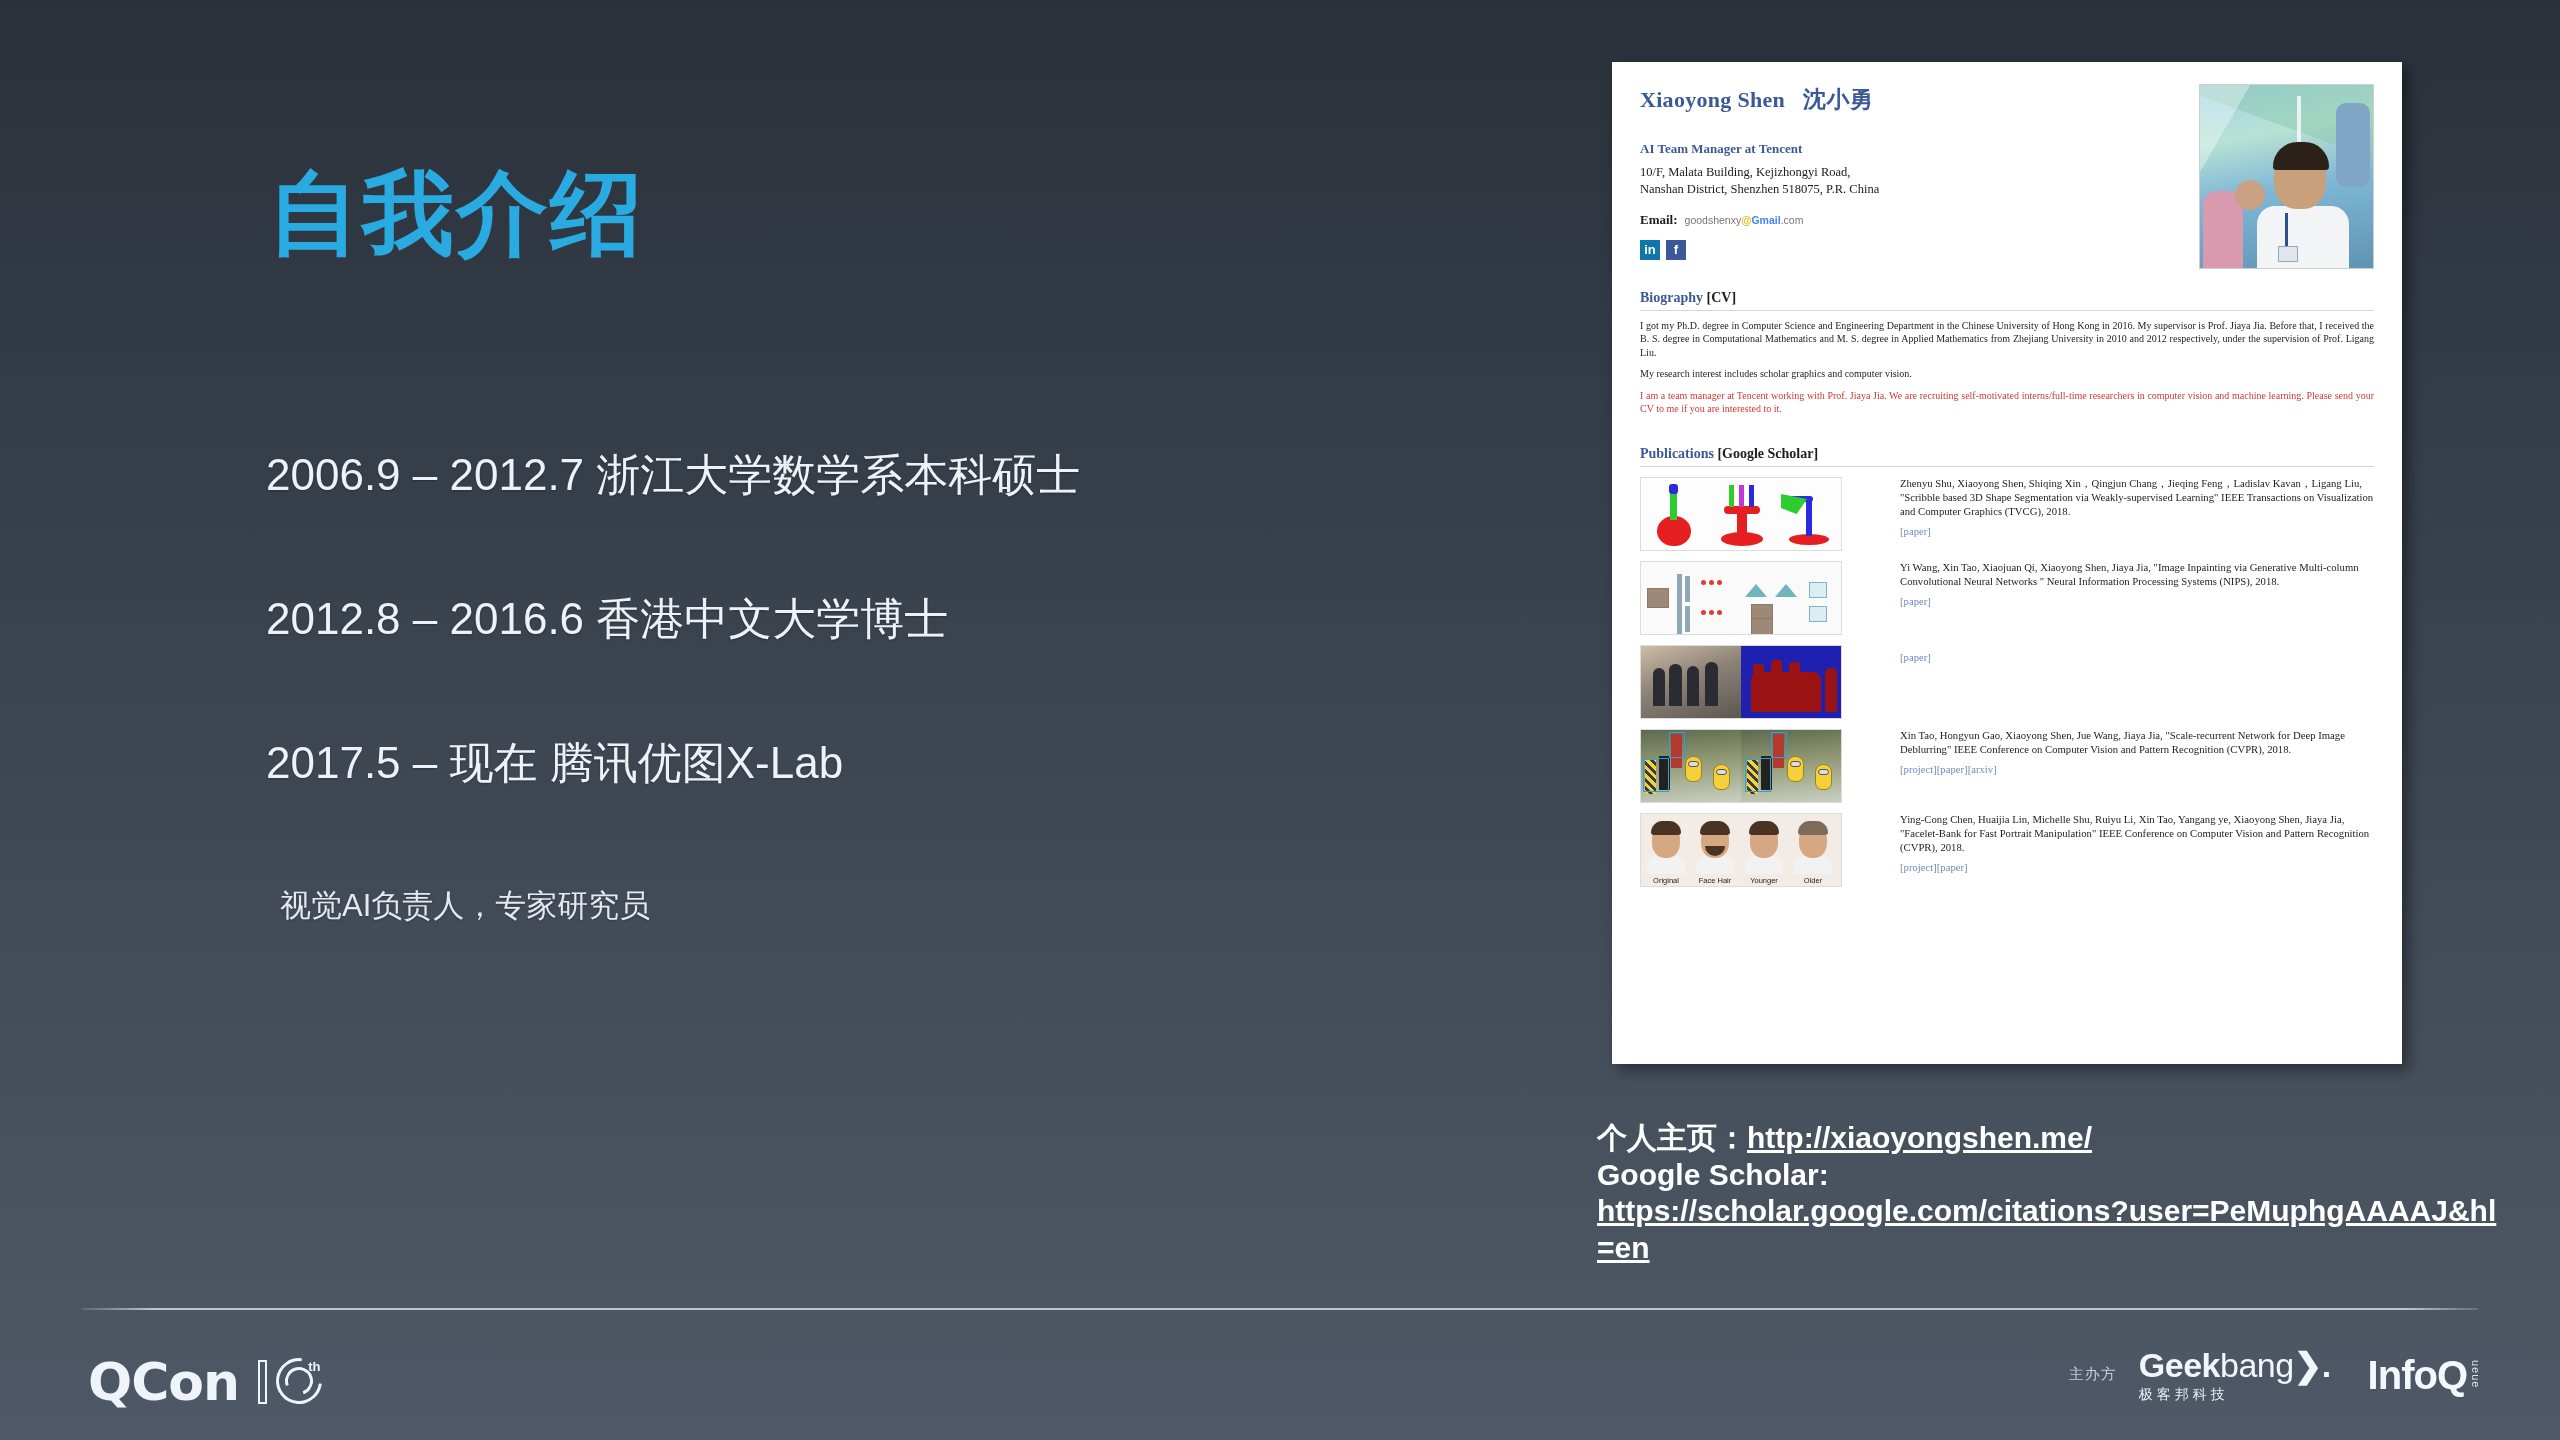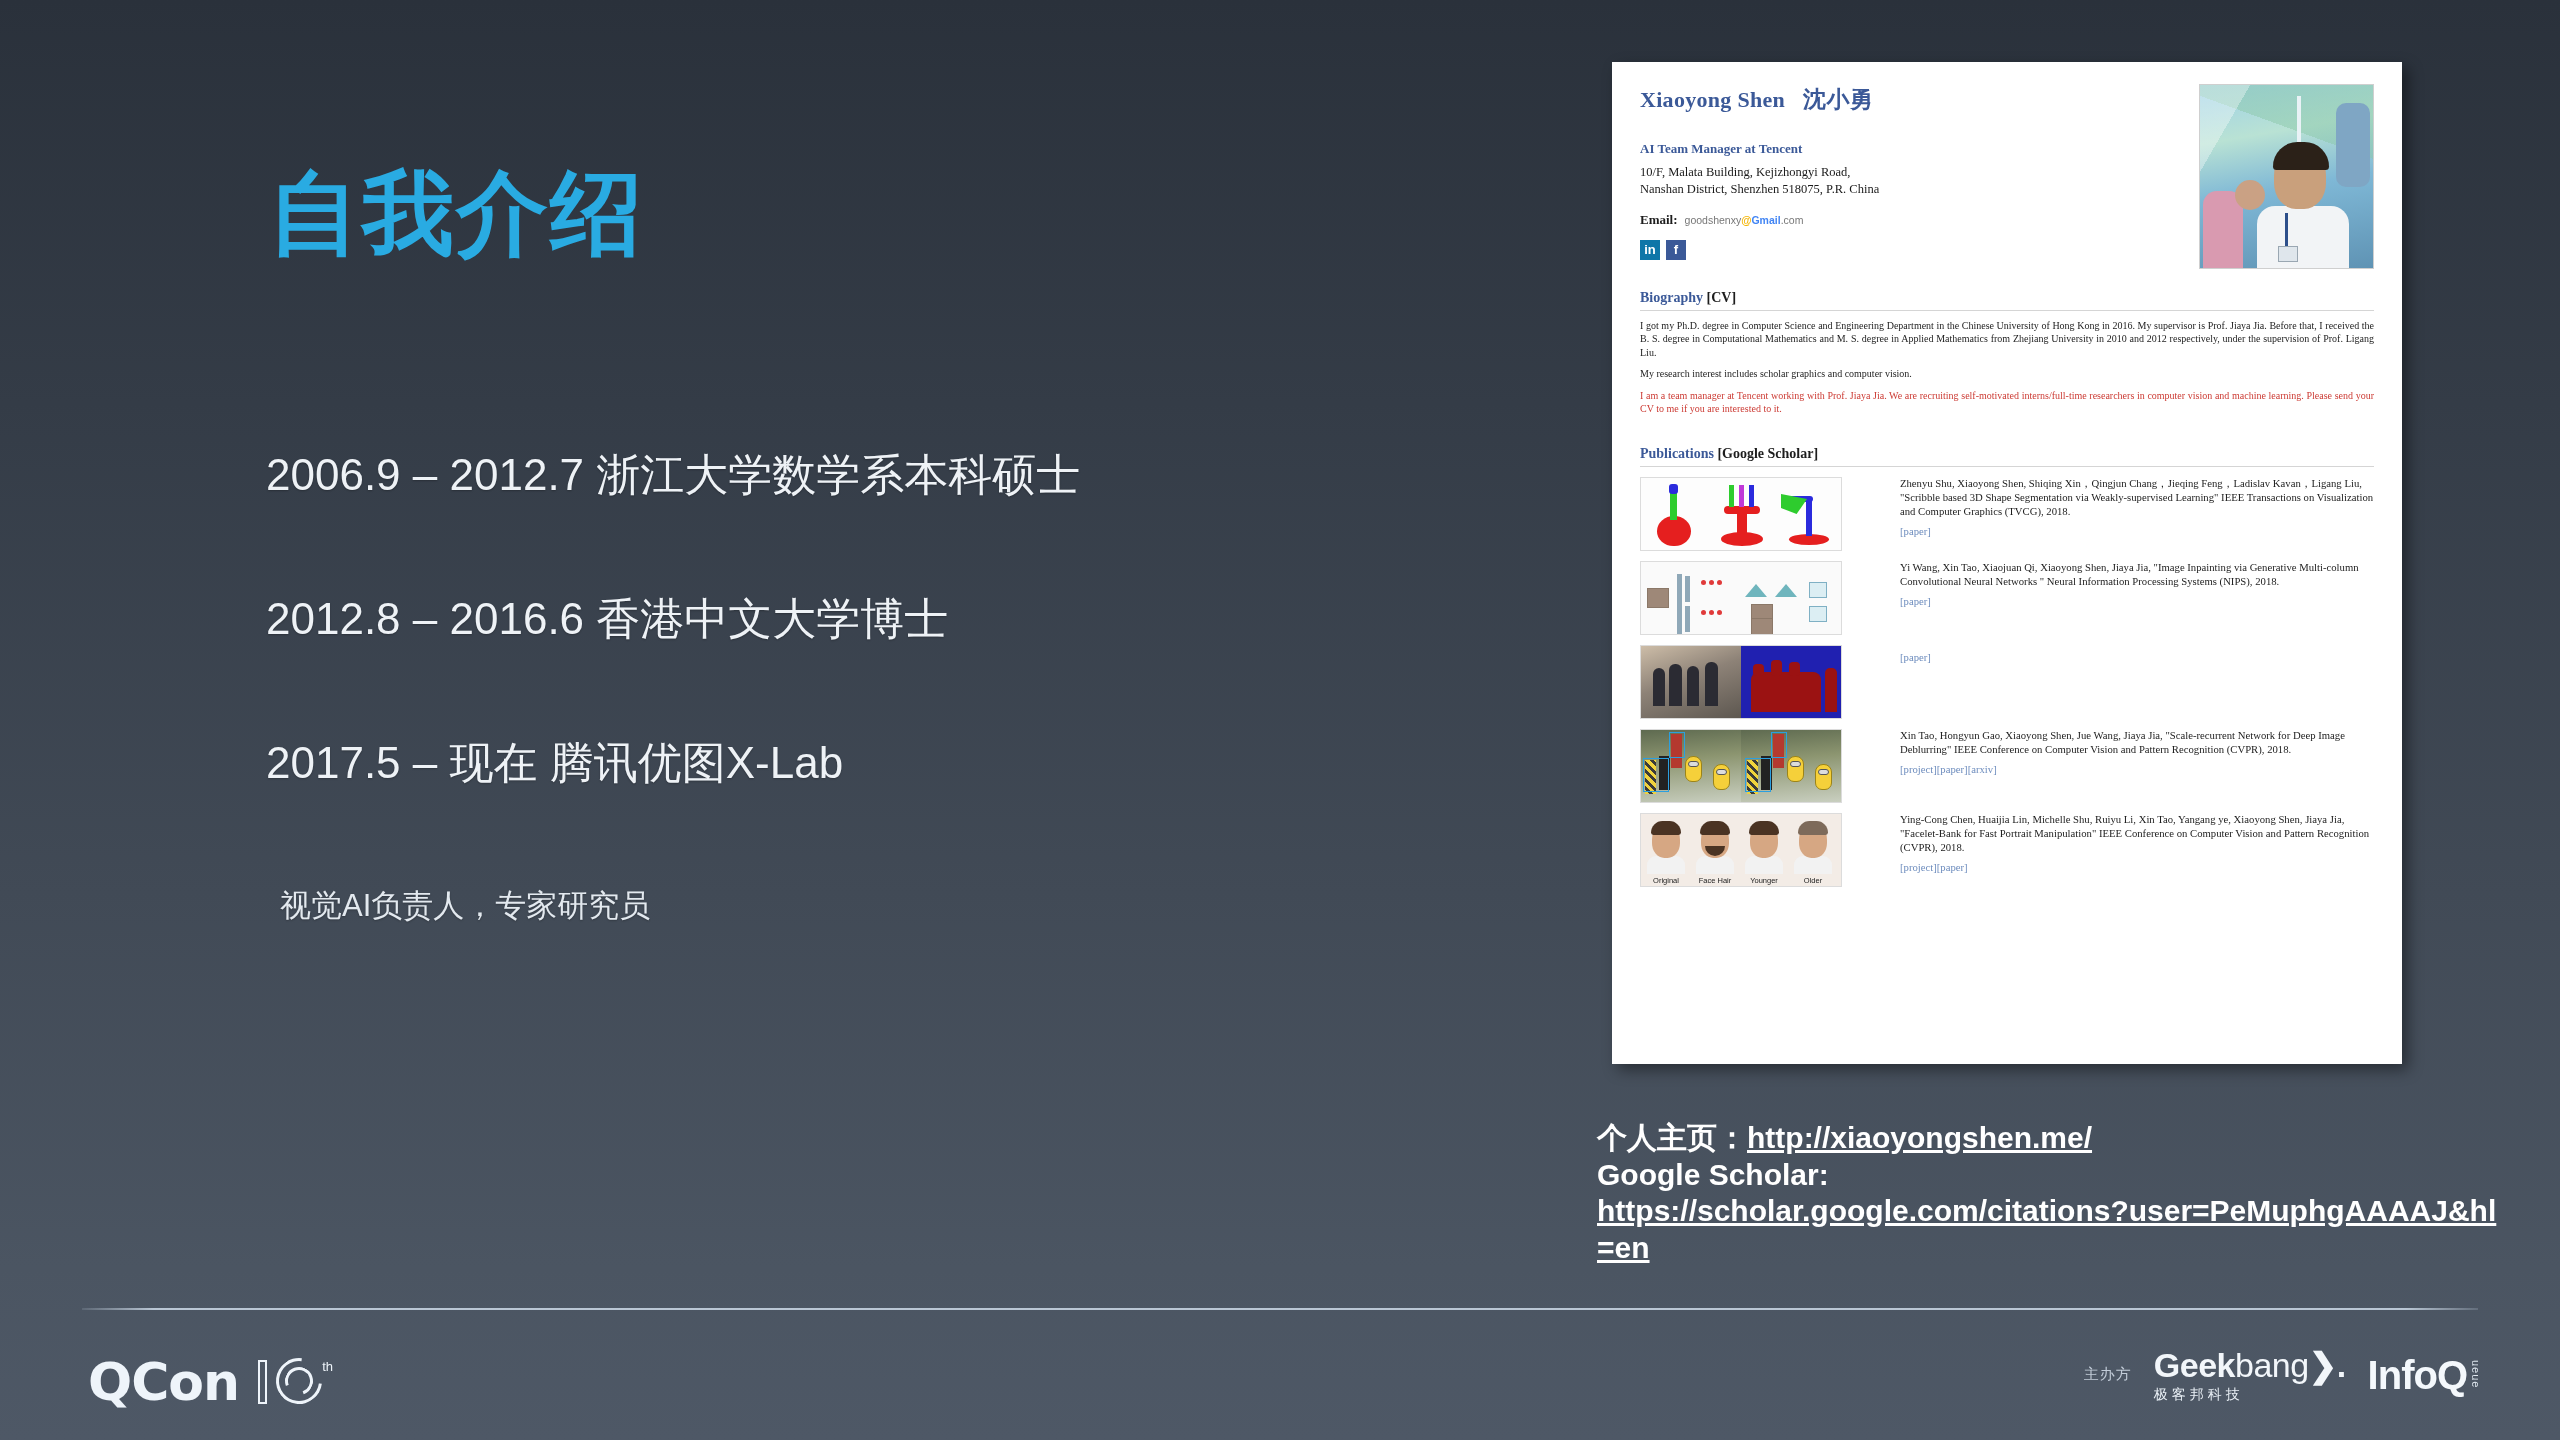--- a/index.html
+++ b/index.html
@@ -54,29 +54,29 @@
   .qcon-o{
     position:absolute; left:20px; top:1px; width:46px; height:46px; border-radius:50%;
     border:3px solid #eef4fa; border-right-color:transparent;
     transform:rotate(-38deg);
   }
   .qcon-o2{
     position:absolute; left:29px; top:10px; width:28px; height:28px; border-radius:50%;
     border:3px solid #eef4fa; border-bottom-color:transparent;
     transform:rotate(25deg);
   }
-  .qcon-th{ position:absolute; left:66px; top:2px; color:#eef4fa; font-size:13px; font-weight:normal; }
+  .qcon-th{ position:absolute; left:52px; top:2px; color:#eef4fa; font-size:13px; font-weight:bold; }
 
   .sponsor{ position:absolute; right:78px; top:1348px; display:flex; align-items:center; gap:22px; }
   .sponsor-label{ color:#c3cdd9; font-size:15px; letter-spacing:1px; }
   .geekbang{ display:flex; flex-direction:column; align-items:flex-start; line-height:1; }
   .geek-main{ color:#f2f6fa; font-size:34px; font-weight:bold; letter-spacing:-.5px; }
   .geek-main .thin{ font-weight:400; }
   .geek-sub{ color:#eaf0f6; font-size:14px; letter-spacing:4px; margin-top:5px; }
-  .infoq{ display:flex; align-items:flex-start; gap:3px; }
+  .infoq{ display:flex; align-items:flex-start; gap:3px;margin-left:15px; }
   .infoq-main{ color:#f4f8fc; font-size:40px; font-weight:bold; letter-spacing:-1px; line-height:.95; }
   .infoq-sub{ color:#dfe7ef; font-size:11px; letter-spacing:1px; writing-mode:vertical-rl; margin-top:4px; }
 
   
   .webpage{
     position:absolute; left:1612px; top:62px; width:790px; height:1002px;
     background:#ffffff; overflow:hidden;
     box-shadow:6px 6px 14px rgba(0,0,0,.42);
     font-family:"Liberation Serif","DejaVu Serif",serif;
     color:#1d1d1d;

